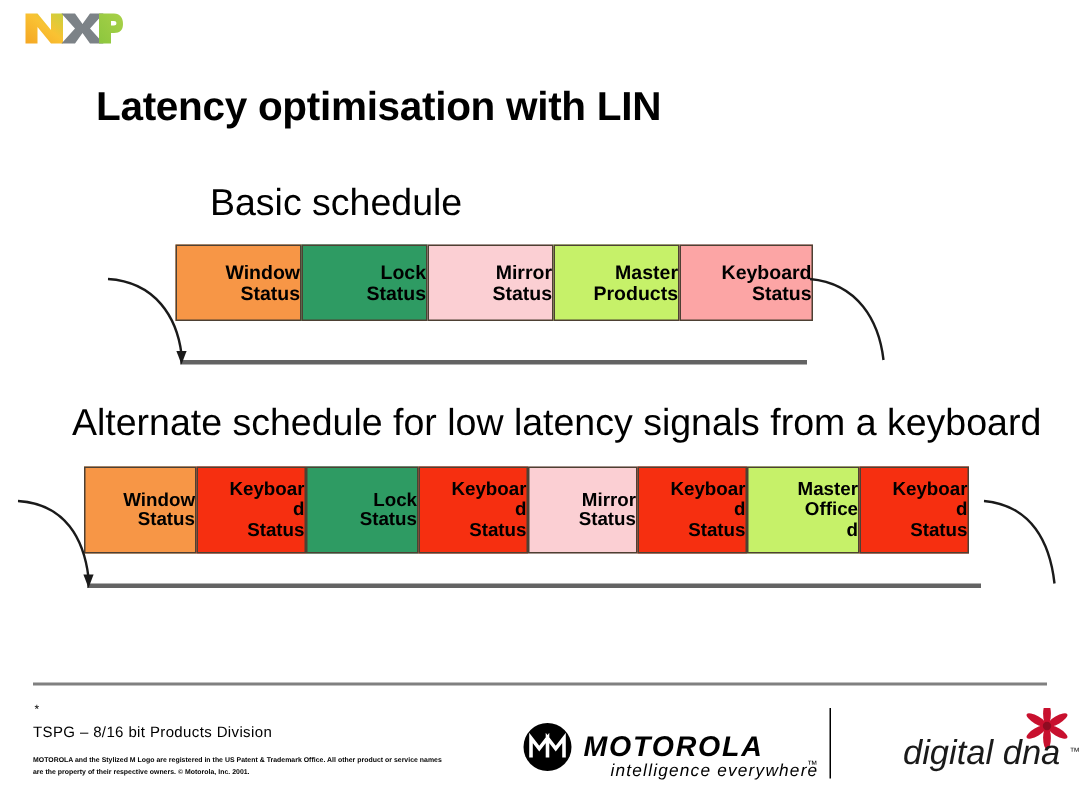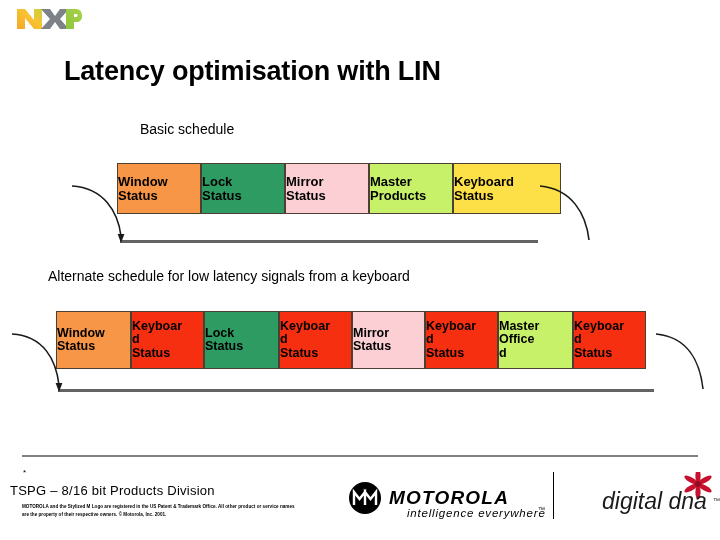--- a/index.html
+++ b/index.html
@@ -15,35 +15,36 @@
 
   
   #slide-title{
     position:absolute;left:64px;top:56px;width:620px;
     font-size:27px;font-weight:bold;color:#000;letter-spacing:-0.2px;
     white-space:nowrap;
   }
 
   
   .sub-label{
-    position:absolute;font-size:14px;color:#000;white-space:nowrap;
+    position:absolute;font-size:25px;color:#000;white-space:nowrap;
   }
   #basic-schedule-label{left:140px;top:121px;}
   #alt-schedule-label{left:48px;top:268px;}
 
   
   .schedule{position:absolute;display:flex;box-sizing:border-box;}
   .cell{
     box-sizing:border-box;
     border:1px solid #4d4033;
     display:flex;flex-direction:column;
-    align-items:flex-start;justify-content:center;
+    align-items:flex-end;justify-content:center;
     font-weight:bold;color:#000;
     text-align:center;line-height:1.06;
     overflow:hidden;
+    padding-left:31px;
   }
   .cell span{display:block;}
 
   
   #schedule-basic{left:117px;top:163px;height:51px;}
   #schedule-basic .cell{font-size:13px;width:84px;}
 
   
   #schedule-alt{left:56px;top:311px;height:58px;}
   #schedule-alt .cell{font-size:12.5px;}
@@ -59,21 +60,21 @@
 
   
   #footer-divider{
     position:absolute;left:22px;top:455px;width:676px;height:2px;
     background:#808080;
   }
   #footer-asterisk{
     position:absolute;left:23px;top:468px;font-size:8px;color:#000;
   }
   #footer-division{
-    position:absolute;left:10px;top:483px;font-size:13px;color:#000;
+    position:absolute;left:22px;top:483px;font-size:10px;color:#000;
     letter-spacing:0.25px;white-space:nowrap;
   }
   #footer-legal{
     position:absolute;left:22px;top:503px;width:276px;
     font-size:4.6px;line-height:1.65;color:#000;font-weight:bold;
     letter-spacing:0.02px;
   }
   #motorola-logo{position:absolute;left:345px;top:481px;width:200px;height:40px;}
   #footer-vrule{position:absolute;left:553px;top:472px;width:1px;height:47px;background:#000;}
   #digitaldna-logo{position:absolute;left:566px;top:472px;width:126px;height:46px;margin-left:28px;}
@@ -120,21 +121,21 @@
       <span>Status</span>
     </div>
     <div class="cell" style="background: rgb(251, 207, 211); width: 84px;">
       <span>Mirror</span>
       <span>Status</span>
     </div>
     <div class="cell" style="background: rgb(198, 241, 105); width: 84px;">
       <span>Master</span>
       <span>Products</span>
     </div>
-    <div class="cell" style="background: #fde047; width: 108px;">
+    <div class="cell" style="background: #fca5a5; width: 89px;">
       <span>Keyboard</span>
       <span>Status</span>
     </div>
   </div>
 
 <div class="schedule" id="schedule-alt">
     <div class="cell" style="background: rgb(247, 150, 70); width: 75px;">
       <span>Window</span>
       <span>Status</span>
     </div>

